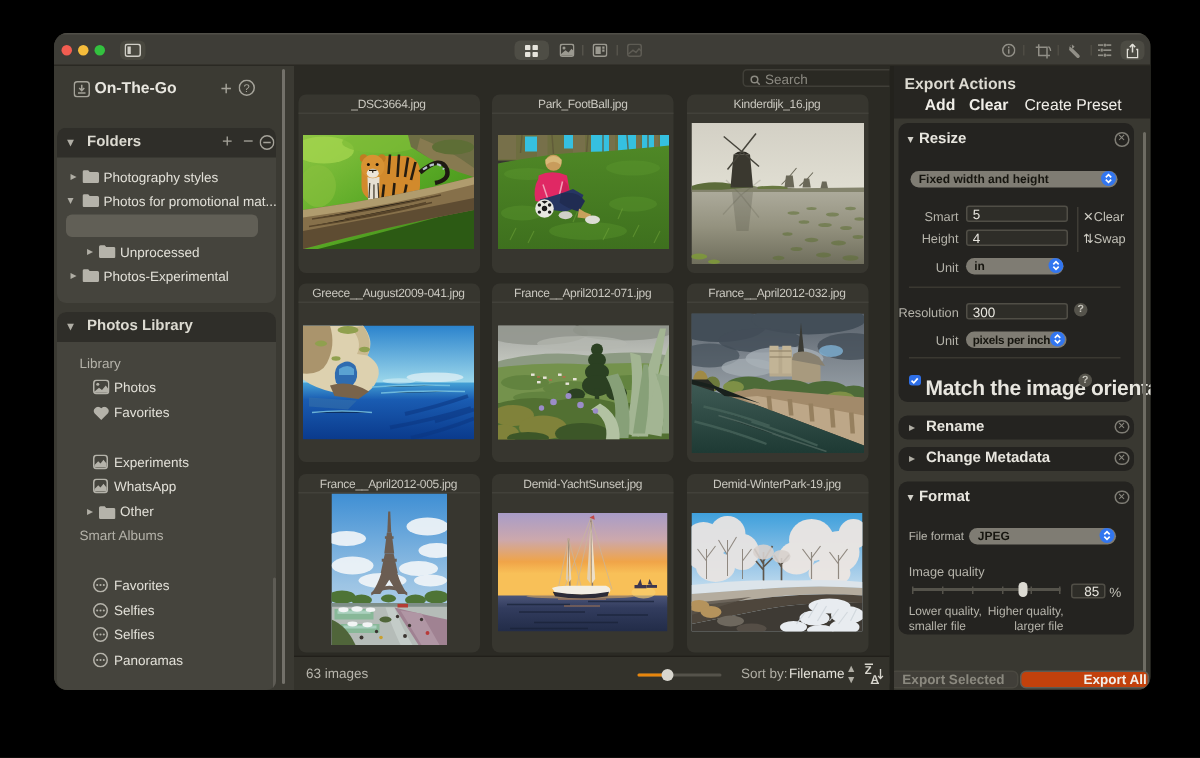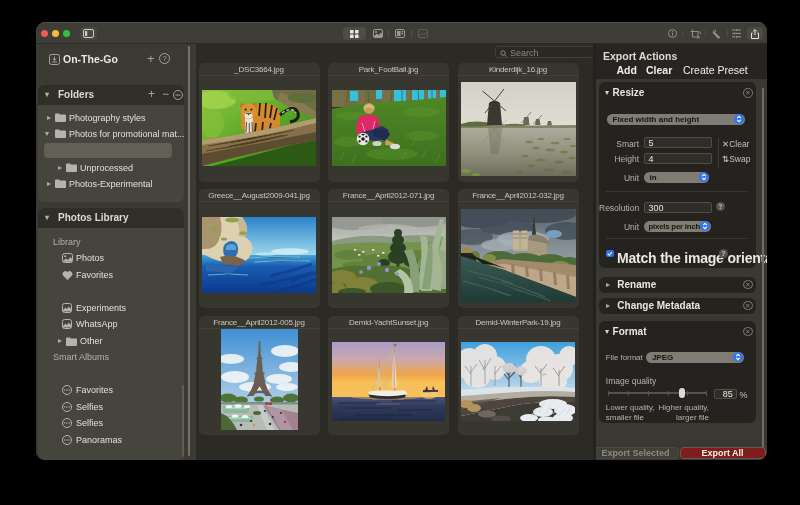--- a/index.html
+++ b/index.html
@@ -588,20 +588,37 @@
           </g>
         <g fill="#b5935c">
             <ellipse cx="5" cy="62" rx="7" ry="4"></ellipse>
             <ellipse cx="13" cy="66" rx="7" ry="4"></ellipse>
           </g>
         <ellipse cx="26" cy="72" rx="9" ry="3.6" fill="#6e685e"></ellipse>
         <ellipse cx="40" cy="77" rx="10" ry="3.4" fill="#554e46"></ellipse>
       </svg>
     </div>
 
+    <div id="botbar">
+      <span class="abs" style="left:8px;top:6px;font-size:9px;color:#b8b6ad">63 images</span>
+      <div class="abs" style="left:229px;top:11px;width:56px;height:2.4px;background:#55534b;border-radius:1.2px"></div>
+      <div class="abs" style="left:229px;top:11px;width:20px;height:2.4px;background:#e8860c;border-radius:1.2px"></div>
+      <div class="abs" style="left:245px;top:8px;width:8px;height:8px;background:#d8d6ce;border-radius:50%"></div>
+      <span class="abs" style="left:298px;top:6px;font-size:9px;color:#b0aea5">Sort by:</span>
+      <span class="abs" style="left:330px;top:6px;font-size:9px;color:#e4e2da">Filename</span>
+      <span class="abs" style="left:368px;top:5px;font-size:7px;color:#b0aea5">▲<br>▼</span>
+      <svg class="abs" style="left:380px;top:4px" width="14" height="14" viewBox="0 0 14 14">
+          <g fill="#d8d6ce" font-family="Liberation Sans" font-weight="bold" font-size="7.5">
+            <text x="0.5" y="7">Z</text>
+            <text x="4.5" y="13">A</text>
+          </g>
+          <path d="M0.5 0.8 H6 M4.5 13.6 H10" stroke="#d8d6ce" stroke-width="0.9"></path>
+          <path d="M11 4 L11 10 M9.4 8.6 L11 10.4 L12.6 8.6" stroke="#d8d6ce" fill="none" stroke-width="0.9"></path>
+        </svg>
+    </div>
   </div>
   <div id="sidebar">
 
     <svg class="abs" style="left:13px;top:9px" width="11" height="12" viewBox="0 0 11 12">
         <g stroke="#a5a39a" fill="none">
           <rect x="0.5" y="1.5" width="10" height="10" rx="2"></rect>
           <path d="M5.5 3.5 V7"></path>
           <path d="M3.8 5.7 L5.5 7.4 L7.2 5.7"></path>
           <path d="M3 9 H8"></path>
         </g>
@@ -825,21 +842,21 @@
       <div class="abs" style="left:80px;top:67.5px;width:6px;height:9.5px;background:#dcdad2;border-radius:3px"></div>
       <div class="abs" style="left:114.6px;top:68px;width:23.2px;height:10px;background:#2e2d28;border:1px solid #504e46;border-radius:2px;color:#e8e6df;font-size:9px;line-height:9px;text-align:right;padding-right:3px">85</div>
       <span class="abs" style="left:140.5px;top:69px;font-size:9px;color:#c2c0b7">%</span>
       <span class="abs" style="left:6.8px;top:82px;font-size:8px;color:#b6b4ab;line-height:10px">Lower quality,<br>smaller file</span>
       <span class="abs" style="left:58px;top:82px;width:52px;font-size:8px;color:#b6b4ab;text-align:right;line-height:10px">Higher quality,<br>larger file</span>
     </div>
     <div class="abs" style="left:165.5px;top:44px;width:2px;height:385px;background:#6e6c63;border-radius:1px"></div>
   </div>
 
   <div class="abs" style="left:556.6px;top:424.5px;width:86px;height:12px;background:#413f39;border:1px solid #4a4840;border-radius:4px;color:#8b897f;font-size:9px;font-weight:bold;text-align:center;line-height:10.5px">Export Selected</div>
-  <div class="abs" style="left:643.5px;top:424.5px;width:86px;height:12px;background:#7f1d1d;border:1px solid #5e5c54;border-radius:4px;color:#f2f0ea;font-size:9px;font-weight:bold;text-align:center;line-height:10.5px">Export All</div>
+  <div class="abs" style="left:643.5px;top:424.5px;width:86px;height:12px;background:#c2410c;border:1px solid #5e5c54;border-radius:4px;color:#f2f0ea;font-size:9px;font-weight:bold;text-align:right;line-height:10.5px">Export All</div>
   <div class="abs" style="left:557px;top:22px;width:3px;height:416px;background:#23221d"></div>
   <div id="titlebar">
     <div class="tl" style="left:5px;background:#f25d51"></div>
     <div class="tl" style="left:16px;background:#f5bc3b"></div>
     <div class="tl" style="left:27px;background:#33c13f"></div>
 
     <div class="tbtn" style="left:44px;width:17px;background:#49483f"></div>
     <svg class="abs" style="left:47px;top:7px" width="11" height="9" viewBox="0 0 11 9">
         <rect x="0.5" y="0.5" width="10" height="8" rx="1.5" fill="none" stroke="#cfcdc5"></rect>
         <rect x="2" y="2" width="2.2" height="5" fill="#cfcdc5"></rect>

